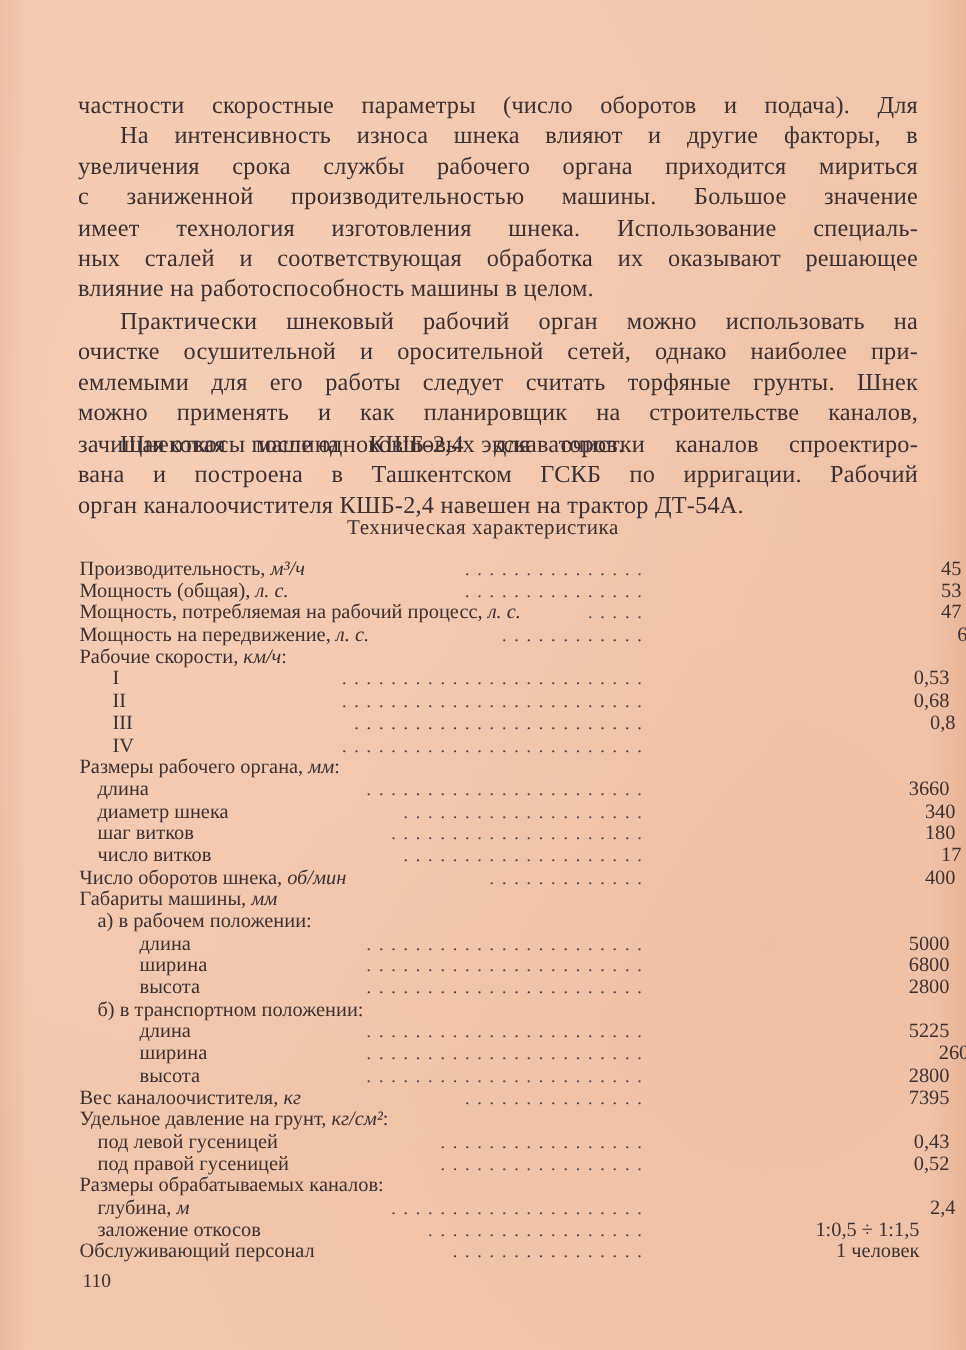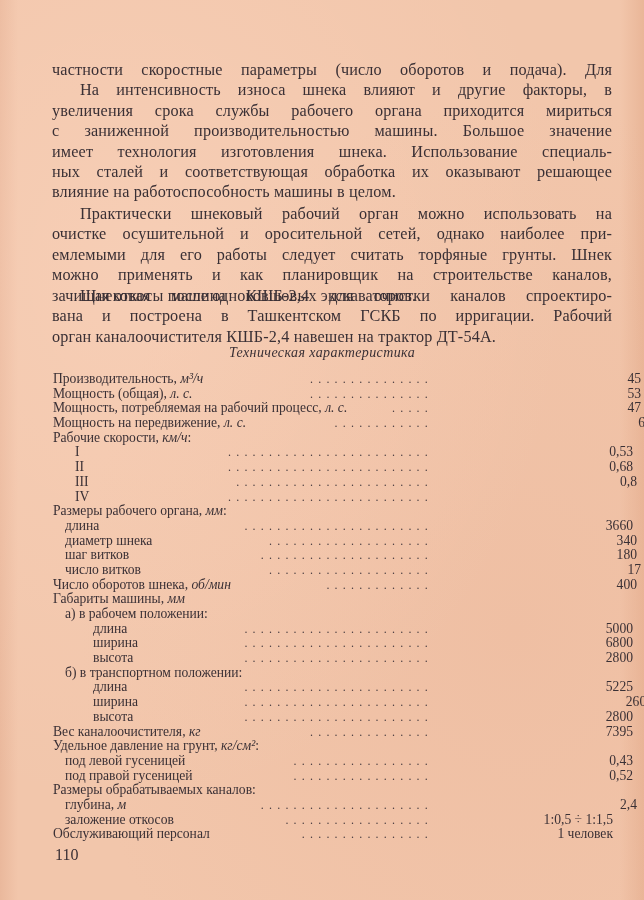--- a/index.html
+++ b/index.html
@@ -18,35 +18,35 @@
   .para {
     position: absolute; left: 52px; width: 560px;
     font-size: 16.2px; line-height: 20.4px; text-align: justify;
     letter-spacing: 0.15px;
   }
   .para .line { display: block; white-space: nowrap; text-align-last: justify; }
   .para .line.last { text-align-last: left; }
   .indent { padding-left: 28px; }
   .spec-title {
     position: absolute; left: 0; width: 644px; top: 345px;
-    text-align: center; font-style: italic; font-size: 14px; letter-spacing: 0.4px;
+    text-align: center; font-size: 14px; letter-spacing: 0.4px;
   }
   .specs { position: absolute; left: 53px; top: 372px; width: 540px; font-size: 13.6px; }
   .row { position: relative; height: 14.7px; line-height: 14.7px; white-space: nowrap; }
   .row .label { position: absolute; left: 0; }
   .row .dots {
     position: absolute; right: 160px; top: 0;
     letter-spacing: 5.2px; font-size: 12px; color: #4a3e42;
   }
   .row .value { position: absolute; left: 445px; width: 140px; text-align: right; }
   .l1 { padding-left: 12px; }
   .l2 { padding-left: 22px; }
   .l3 { padding-left: 40px; }
   .unit { font-style: italic; }
-  .pagenum { position: absolute; left: 55px; top: 846px; font-size: 16px; }
+  .pagenum { position: absolute; left: 55px; top: 846px; font-size: 13px; }
 </style>
 </head>
 <body>
 
 <div class="page">
 
   <div class="para" style="top:60px">
     <span class="line">частности скоростные параметры (число оборотов и подача). Для</span>
     <span class="line indent">На интенсивность износа шнека влияют и другие факторы, в</span>
     <span class="line">увеличения срока службы рабочего органа приходится мириться</span>

